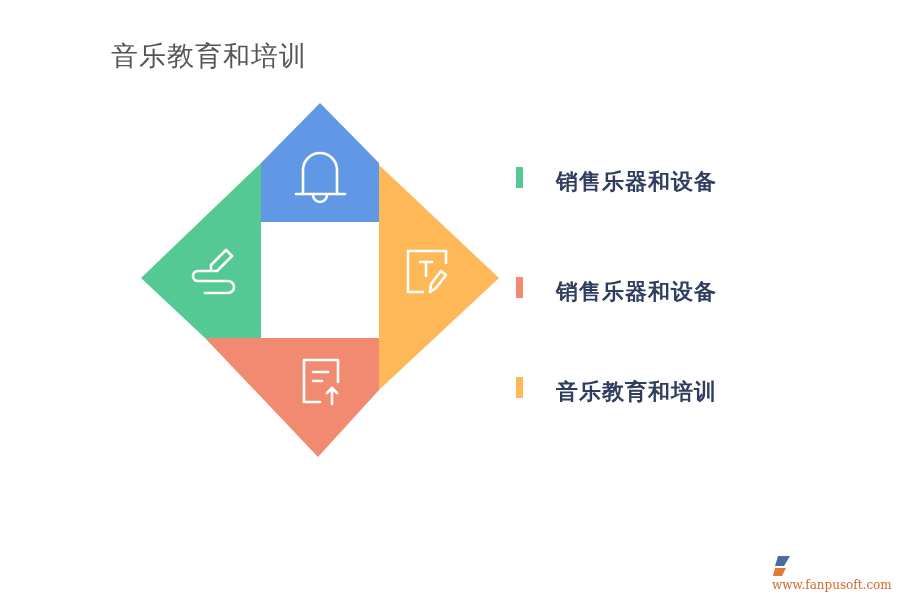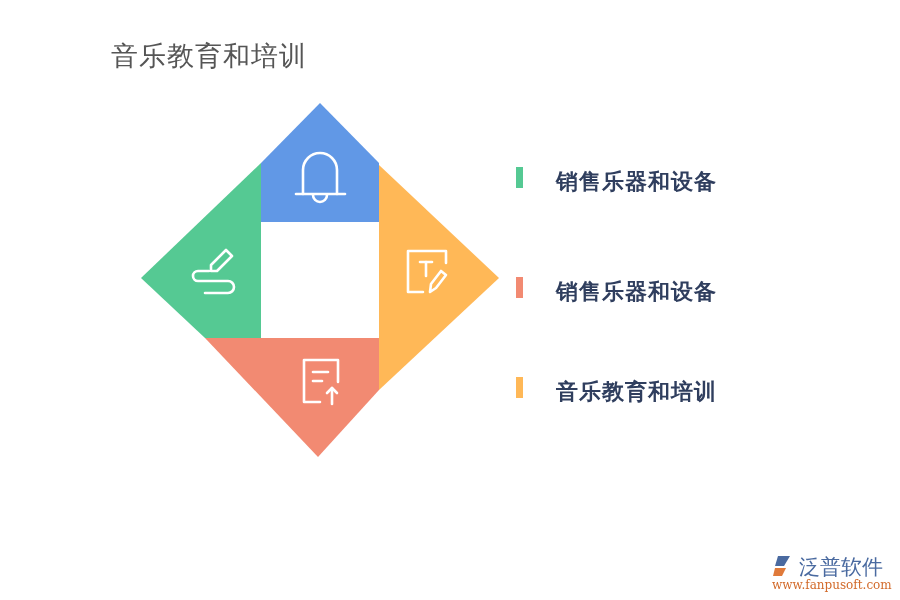--- a/index.html
+++ b/index.html
@@ -74,15 +74,14 @@
 <div class="legend-item" style="top:377px;">
   <div class="legend-bar" style="background:#ffb857;"></div>
   <span class="legend-label">音乐教育和培训</span>
 </div>
 
 <div class="logo">
   <svg class="logo-mark" width="24" height="22" viewBox="0 0 24 22">
     <path d="M6,1 L18,1 L12,11 L3,11 Z" fill="#4a6aa0"></path>
     <path d="M3,13 L14,13 L10,21 L1,21 Z" fill="#e07a3a"></path>
   </svg>
-  <span class="logo-name">泛普软件</span>
   <span class="logo-url">www.fanpusoft.com</span>
 </div>
 
 </body></html>

